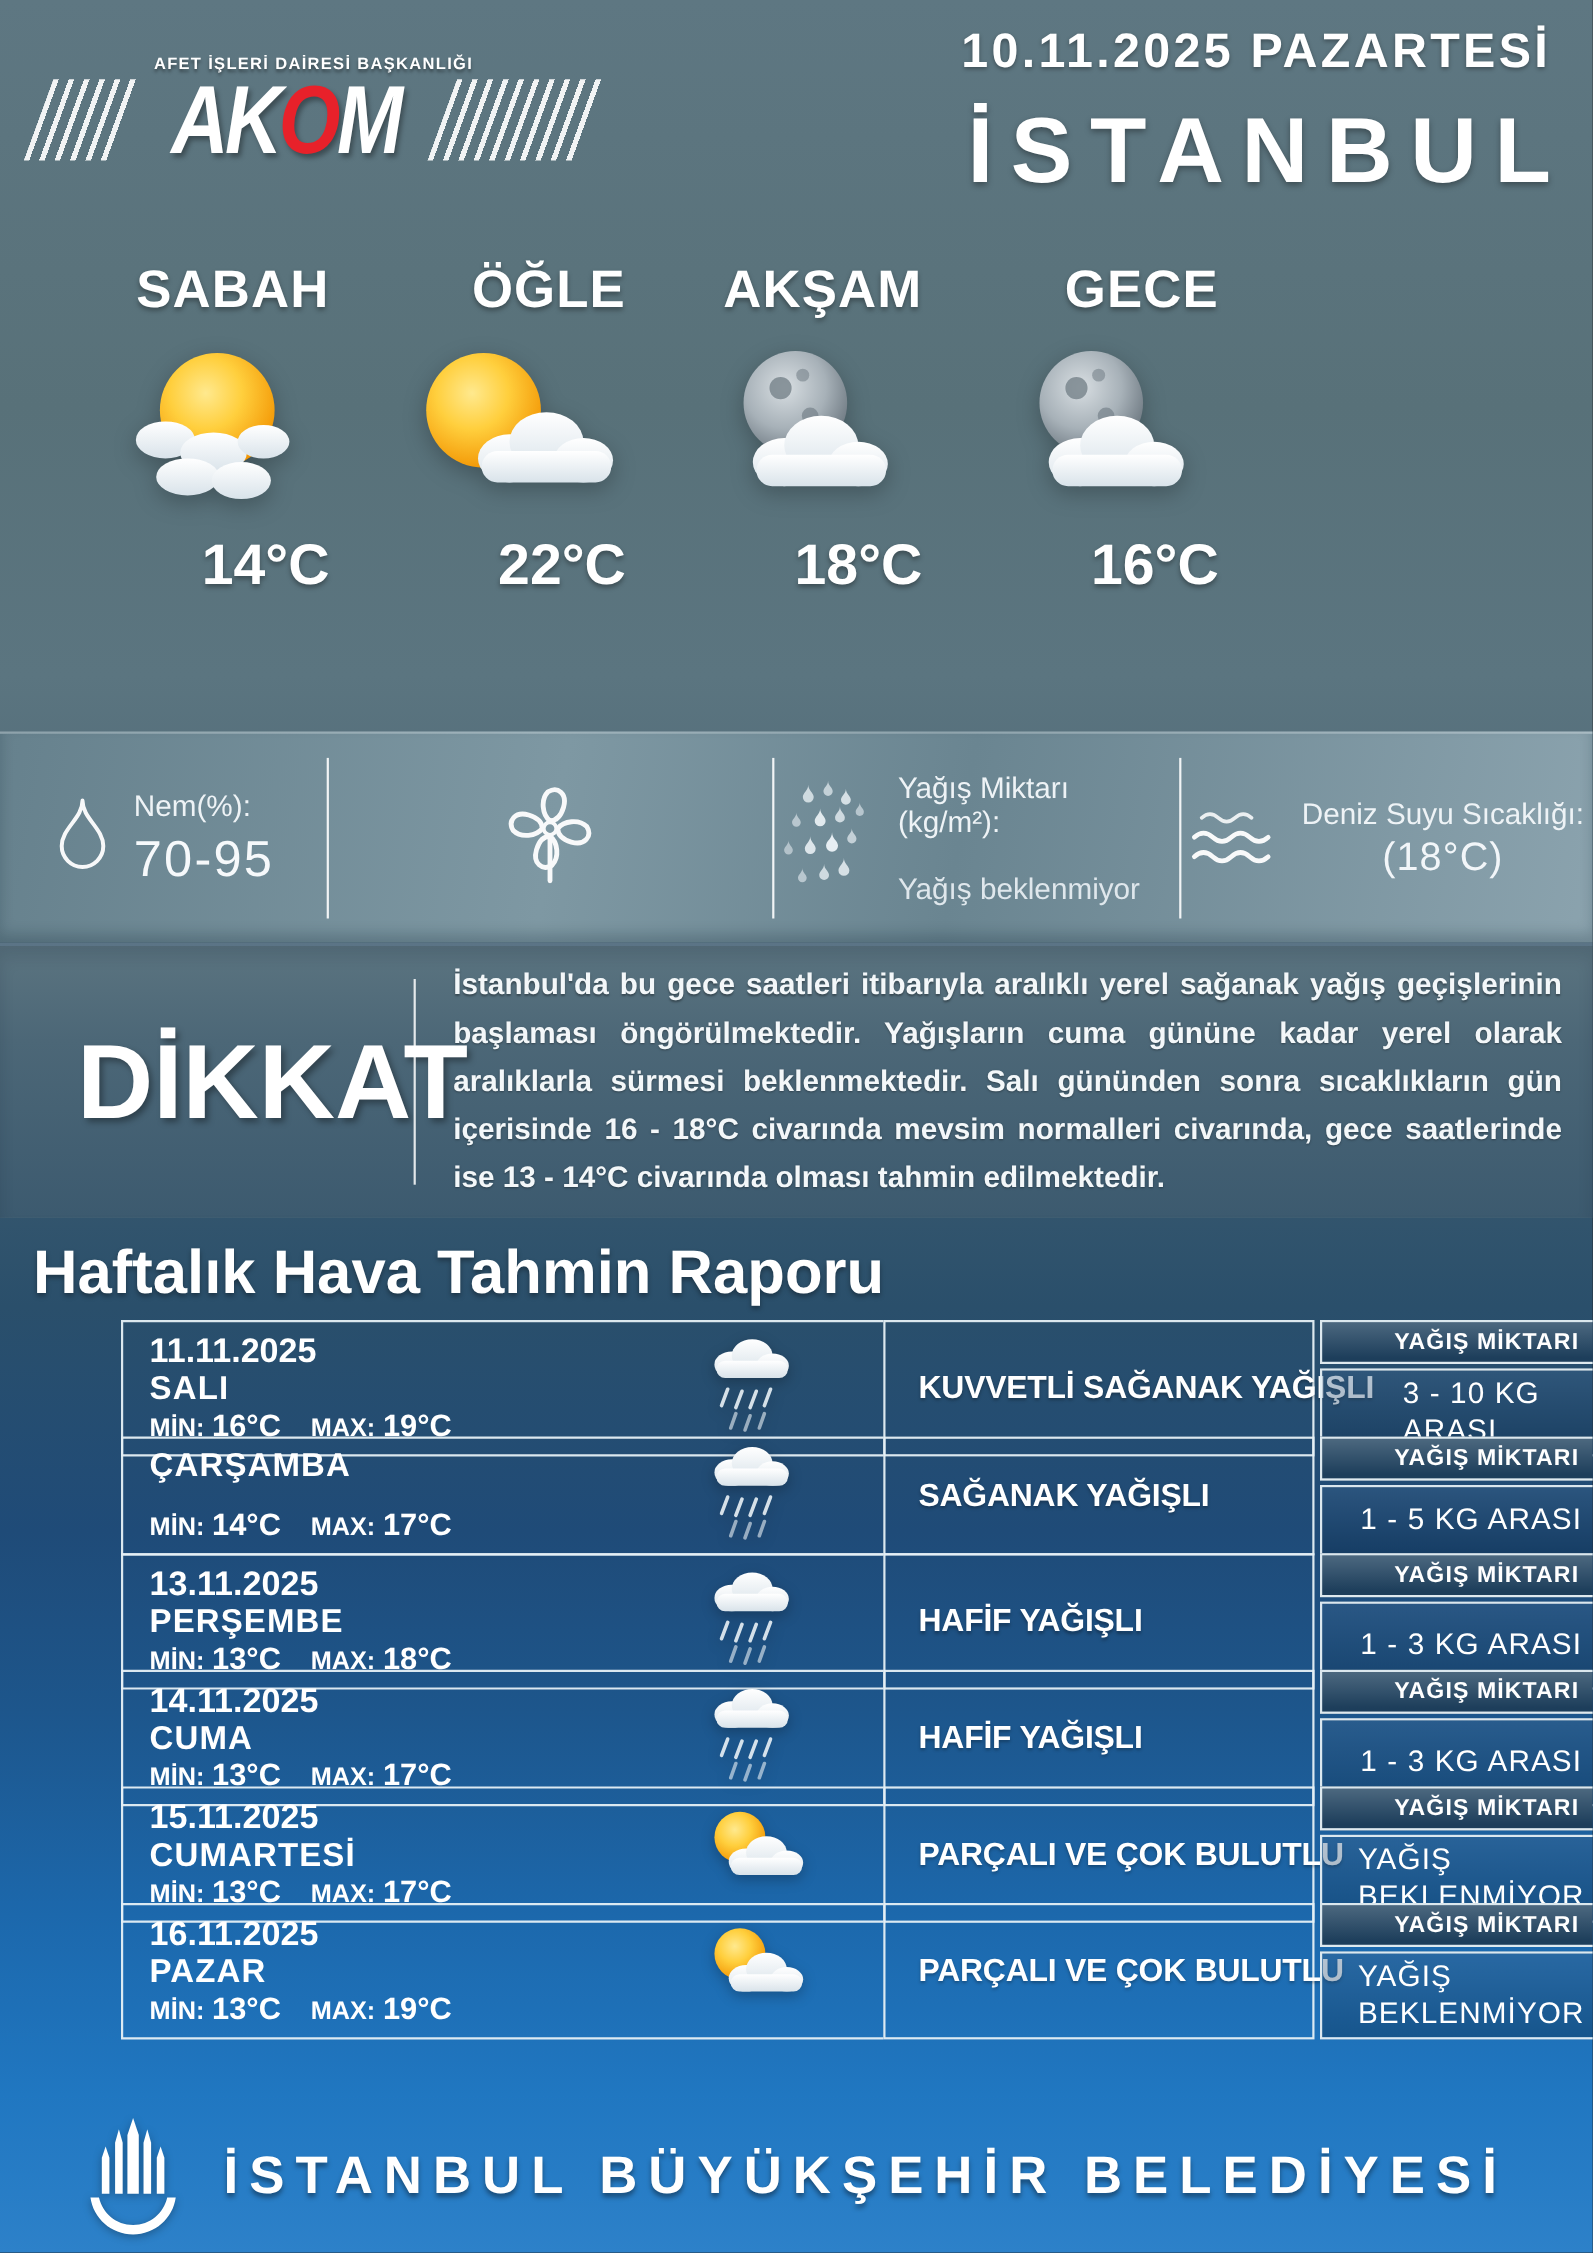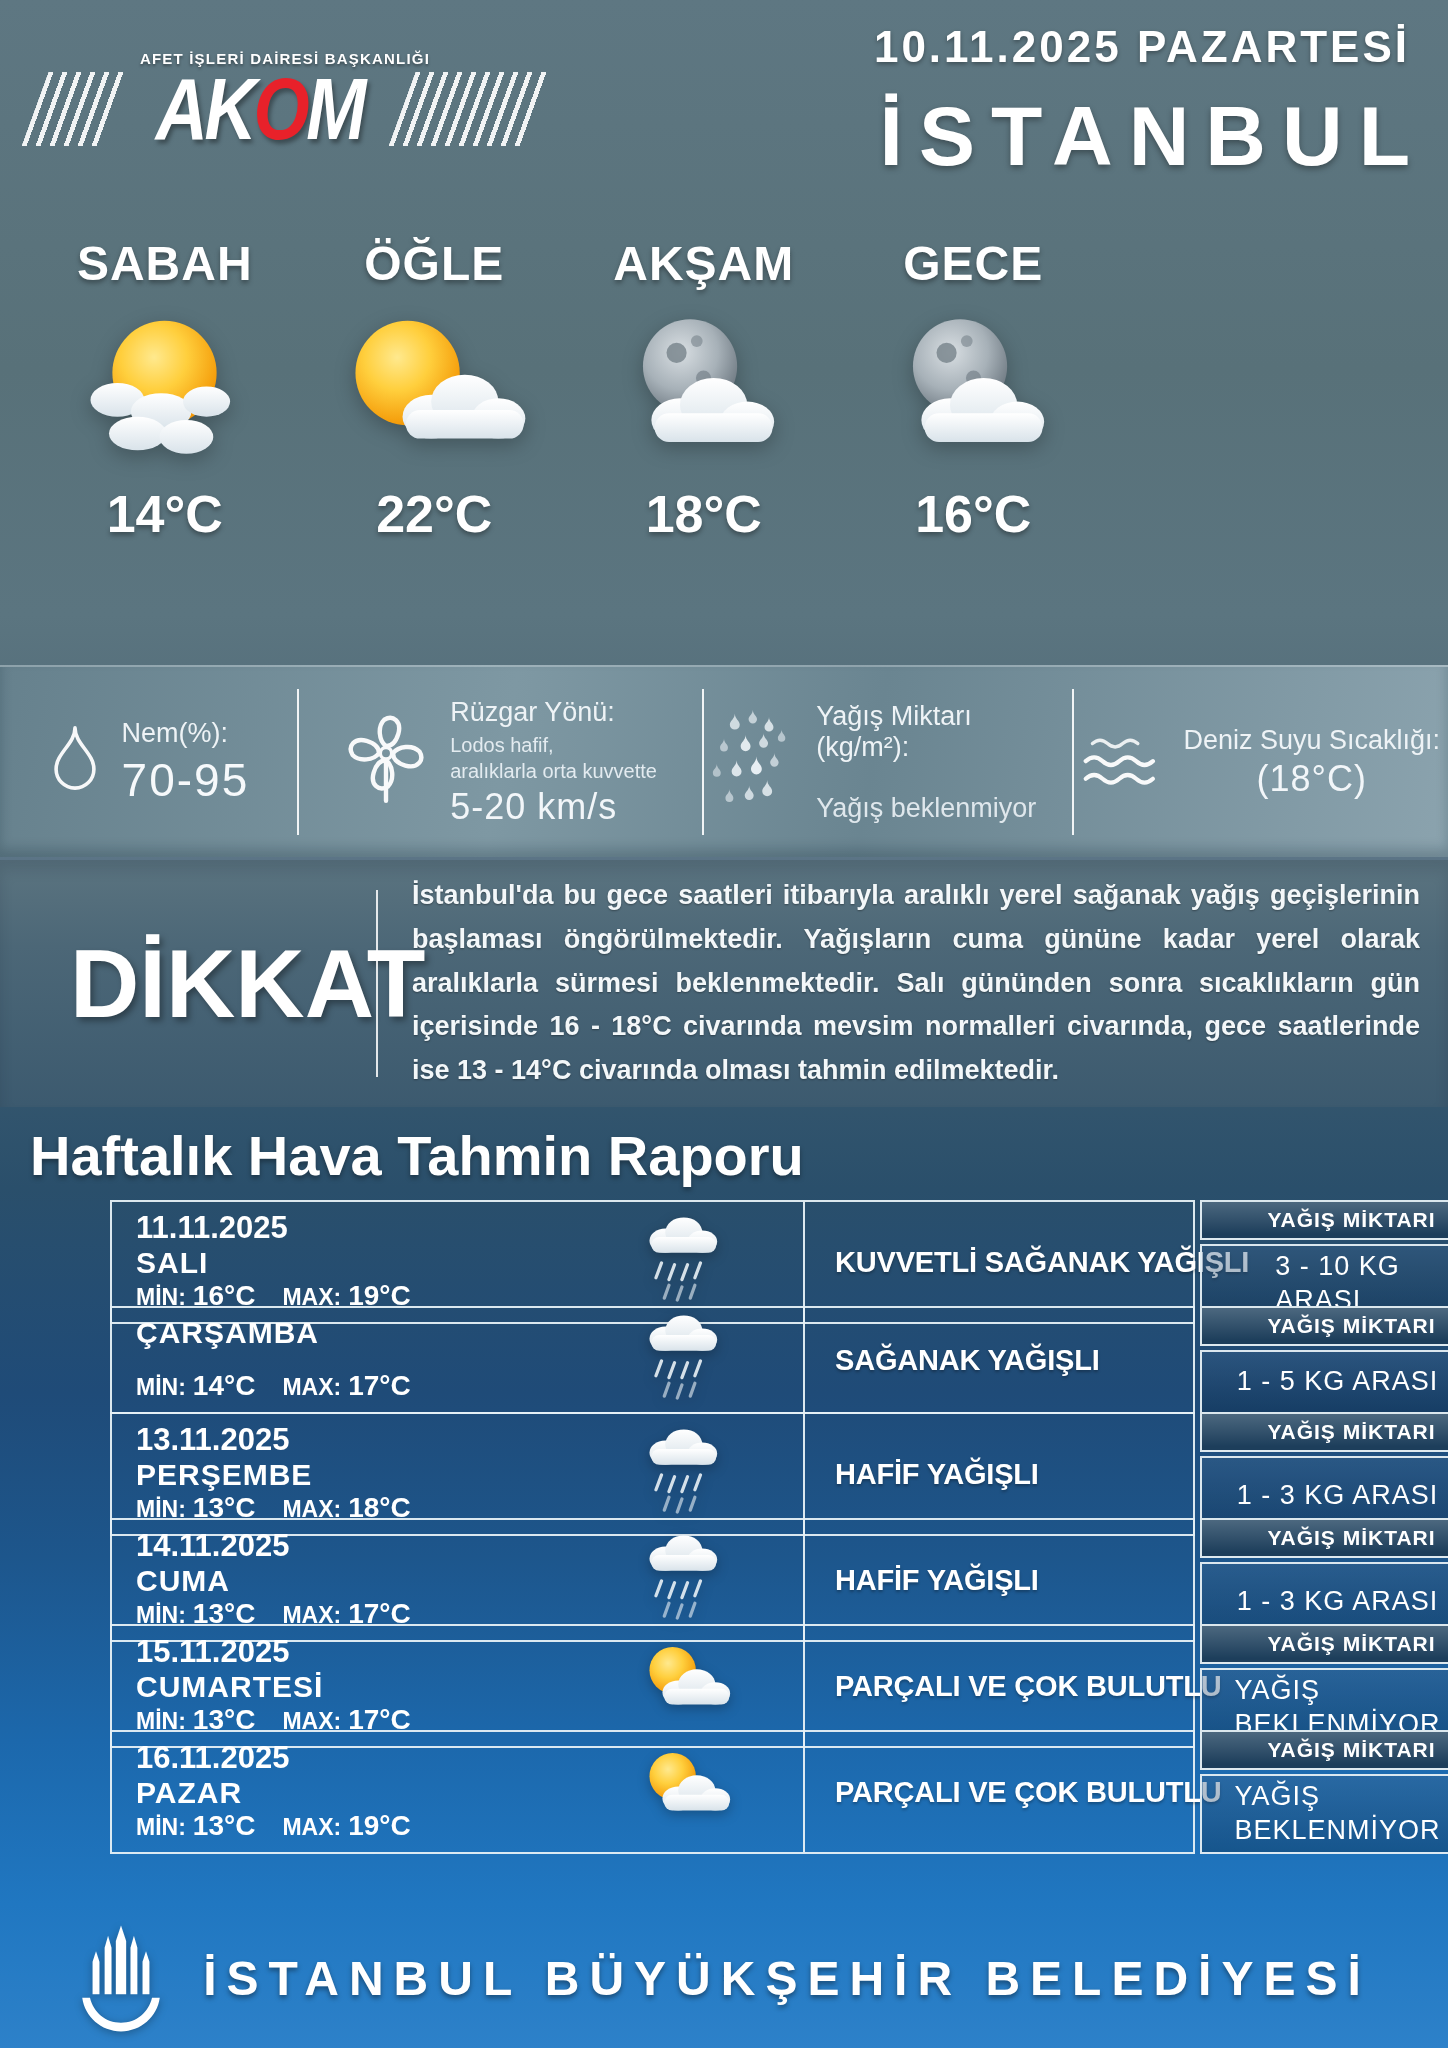--- a/index.html
+++ b/index.html
@@ -23,21 +23,21 @@
   .stripes{height:74px;transform:skewX(-20deg);background:repeating-linear-gradient(90deg,#fff 0 5px,transparent 5px 14px);opacity:.92;}
   .stripes.left{width:104px;margin-right:16px;}
   .stripes.right{width:170px;margin-left:16px;}
   .akom-text{font-size:88px;font-weight:900;font-style:italic;line-height:.92;letter-spacing:-4px;transform:scaleX(.82);text-shadow:3px 4px 5px rgba(0,0,0,.35);white-space:nowrap;}
   .akom-text .o{color:#e8212a;}
   .datecity{position:absolute;right:38px;top:22px;text-align:right;}
   .date{font-size:44px;font-weight:800;letter-spacing:3px;text-shadow:0 2px 4px rgba(0,0,0,.35);}
   .city{font-size:84px;font-weight:800;letter-spacing:16px;margin-top:16px;margin-right:-16px;text-shadow:0 3px 6px rgba(0,0,0,.35);}
   
   .dayparts{height:465px;display:flex;padding:26px 340px 0 30px;box-sizing:border-box;}
-  .daypart{flex:1;display:flex;flex-direction:column;align-items:center;}
+  .daypart{flex:1;display:flex;flex-direction:column;align-items:flex-end;}
   .dp-label{font-size:48px;font-weight:800;letter-spacing:1px;margin-top:10px;text-shadow:0 3px 5px rgba(0,0,0,.35);white-space:nowrap;}
   .dp-icon{width:205px;height:185px;margin-top:8px;filter:drop-shadow(0 6px 10px rgba(0,0,0,.25));}
   .dp-temp{font-size:52px;font-weight:800;margin-top:0;text-shadow:0 3px 5px rgba(0,0,0,.35);}
   
   .metrics{height:190px;display:grid;grid-template-columns:20.5% 28% 25.5% 26%;
     background:linear-gradient(100deg,#66818d 0%,#7e98a3 35%,#6a8591 60%,#8ba3ae 100%);
     border-top:2px solid rgba(255,255,255,.25);
     box-shadow:inset 0 -8px 12px rgba(10,30,45,.22);}
   .metric{position:relative;display:flex;align-items:center;justify-content:center;gap:20px;padding:10px 4px;box-sizing:border-box;}
   .metric + .metric::before{content:"";position:absolute;left:0;top:22px;bottom:22px;width:2px;background:rgba(255,255,255,.9);}
@@ -259,26 +259,20 @@
         </svg>
       <div class="m-col">
         <div class="m-label">Nem(%):</div>
         <div class="m-value-lg">70-95</div>
       </div>
     </div>
     <div class="metric">
       <svg class="icn" width="88" height="110">
           <use href="#icon-pinwheel"></use>
         </svg>
-      <div class="m-col">
-        <div class="m-label">Rüzgar Yönü:</div>
-        <div class="m-detail">Lodos hafif,
-aralıklarla orta kuvvette</div>
-        <div class="m-value-md">5-20 km/s</div>
-      </div>
     </div>
     <div class="metric">
       <svg class="icn" width="90" height="112">
           <use href="#icon-raindrops"></use>
         </svg>
       <div class="m-col">
         <div class="m-label">Yağış Miktarı (kg/m²):</div>
         <div class="m-value-sm">Yağış beklenmiyor</div>
       </div>
     </div>

